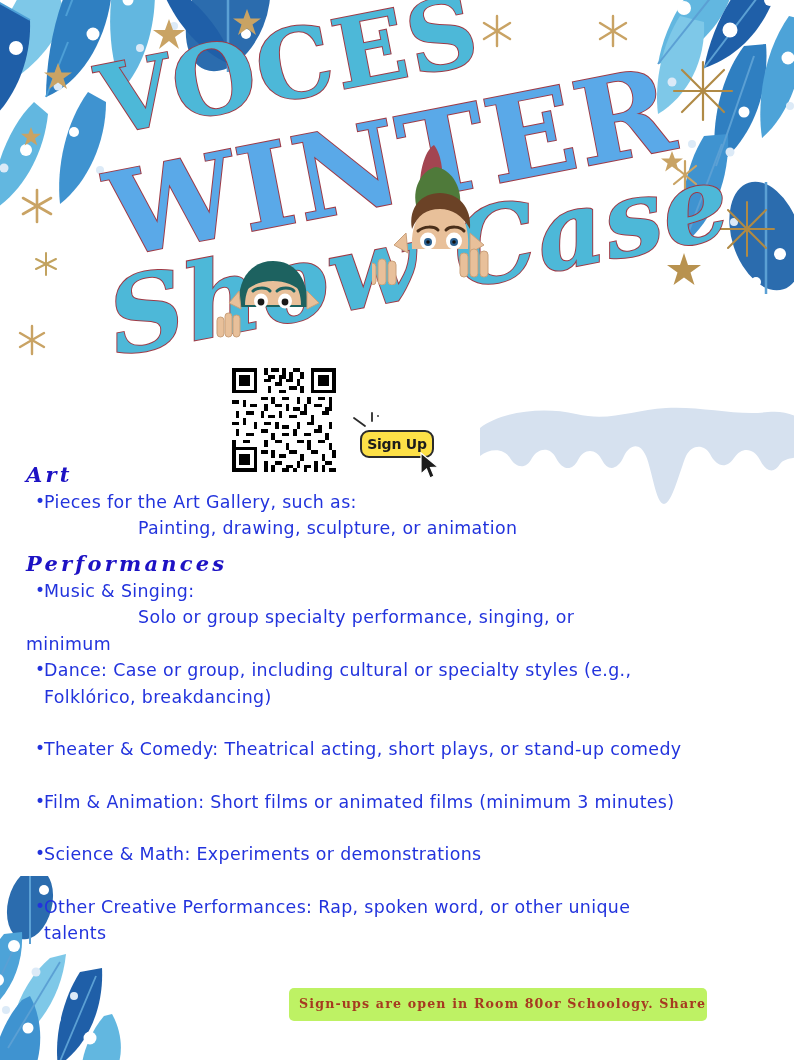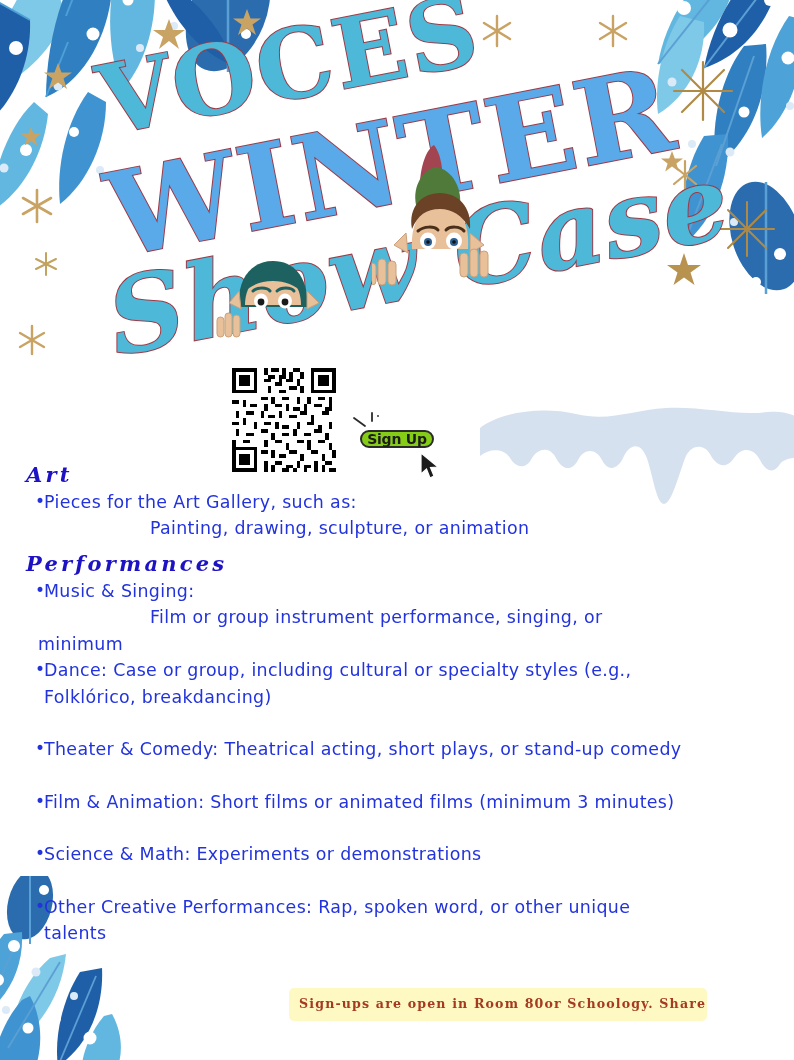--- a/index.html
+++ b/index.html
@@ -84,24 +84,24 @@
     color: #d9ab3c;
   }
   #gold-headline div { white-space: nowrap; }
 
   
   #qr-group { position: absolute; left: 232px; top: 368px; }
   #qr-code  { width: 104px; height: 104px; display: block; }
   #signup-button {
     position: absolute;
     left: 128px; top: 62px;
-    width: 74px; height: 18px;
+    width: 74px; height: 28px;
     border: 2.5px solid #2b2b2b;
     border-radius: 9px;
-    background: #84cc16;
+    background: #fde047;
     display: flex; align-items: center; justify-content: center;
     font-family: "DejaVu Sans", sans-serif;
     font-weight: 700;
     font-size: 14px;
     color: #1c1c1c;
     letter-spacing: -0.2px;
   }
   #click-lines { position: absolute; left: 120px; top: 44px; width: 28px; height: 24px; }
   #cursor-icon { position: absolute; left: 186px; top: 84px; width: 24px; height: 28px; }
 
@@ -144,31 +144,30 @@
   }
   .bullet-text { flex: 1 1 auto; }
   .sub-line {
     color: #2233dd;
     font-family: "DejaVu Sans", sans-serif;
     font-size: 17.4px;
     line-height: 1.52;
     letter-spacing: 0.35px;
     padding-left: 30px;
     padding-right: 17px;
-    margin-left: 12px;
   }
   .sub-line .indent { padding-left: 108px; }
   .gap-md { height: 26px; }
 
   
   #footer-banner {
     position: absolute;
     left: 289px; top: 988px;
     width: 418px;
-    background: #fef9c3;
+    background: #bef264;
     border-radius: 5px;
     padding: 6px 10px 7px 10px;
     text-align: center;
     font-family: "DejaVu Serif", "Liberation Serif", serif;
     font-size: 12.6px;
     font-weight: 700;
     line-height: 1.55;
     letter-spacing: 1.15px;
     color: #a63a20;
   }
@@ -586,21 +585,21 @@
       <span class="indent">Painting, drawing, sculpture, or animation</span>
     </div>
 
     <div class="cat-heading" id="heading-performances">Performances</div>
 
     <div class="bullet-row">
       <span class="bullet-dot">•</span>
       <span class="bullet-text">Music &amp; Singing:</span>
     </div>
     <div class="sub-line">
-      <span class="indent">Film or group instrument performance, singing, or</span>
+      <span class="indent">Solo or group specialty performance, singing, or</span>
     </div>
     <div class="sub-line" style="padding-left:26px;">minimum</div>
 
     <div class="bullet-row">
       <span class="bullet-dot">•</span>
       <span class="bullet-text">Dance: Case or group, including cultural or specialty styles (e.g., Folklórico, breakdancing)</span>
     </div>
 
     <div class="gap-md"></div>
 

